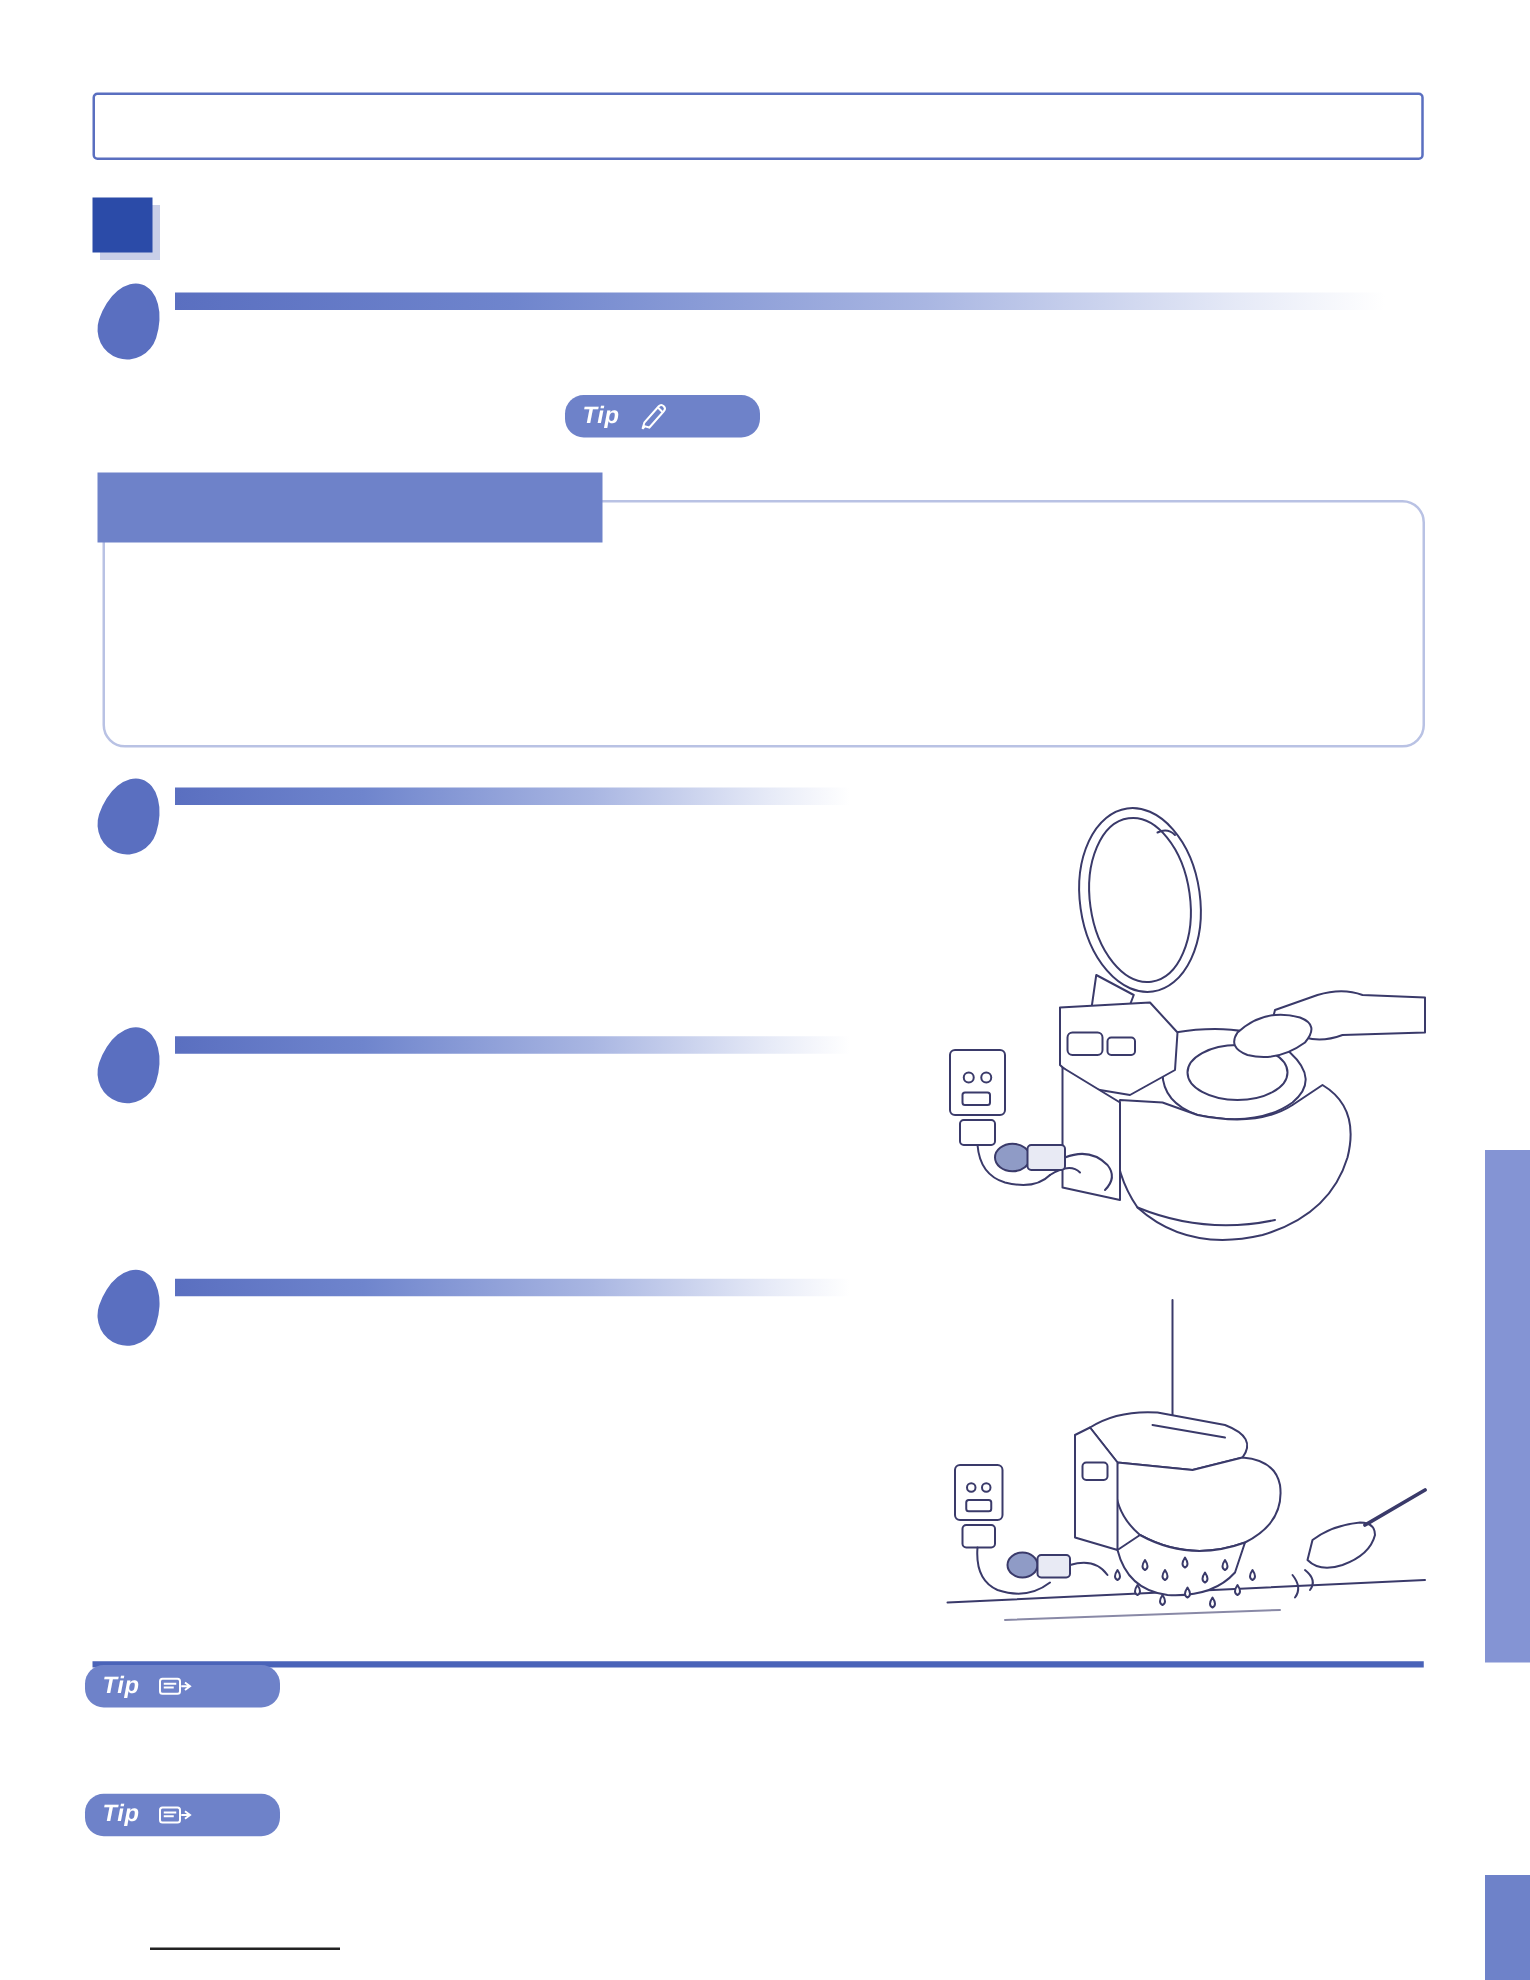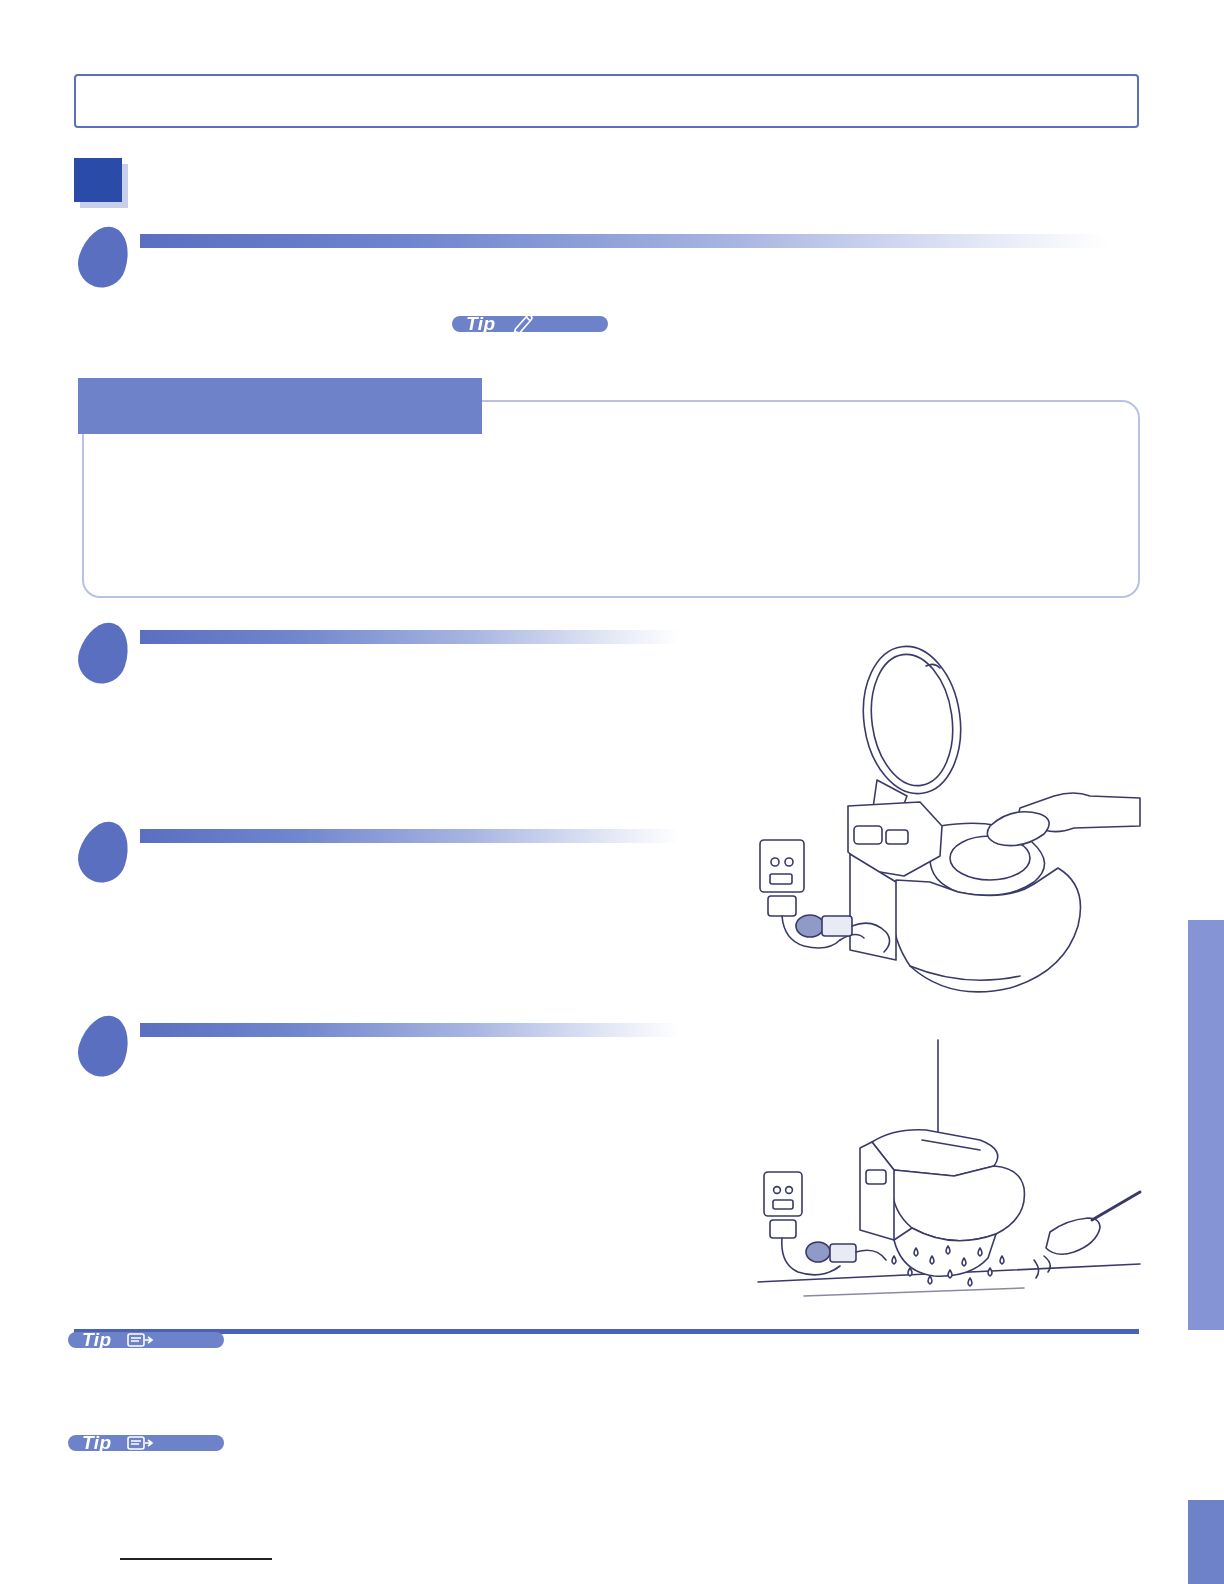--- a/index.html
+++ b/index.html
@@ -57,21 +57,21 @@
     width: 48px;
     height: 62px;
     background: #5a6fc0;
     border-radius: 50% 50% 50% 50% / 60% 60% 40% 40%;
     transform: rotate(18deg);
   }
 
   
   .tip-pill {
     position: absolute;
-    height: 16px;
+    height: 34px;
     border-radius: 15px;
     background: #6e82c9;
     display: flex;
     align-items: center;
     padding: 0 14px;
     box-sizing: border-box;
   }
   .tip-pill .tip-label {
     color: #ffffff;
     font-weight: bold;

